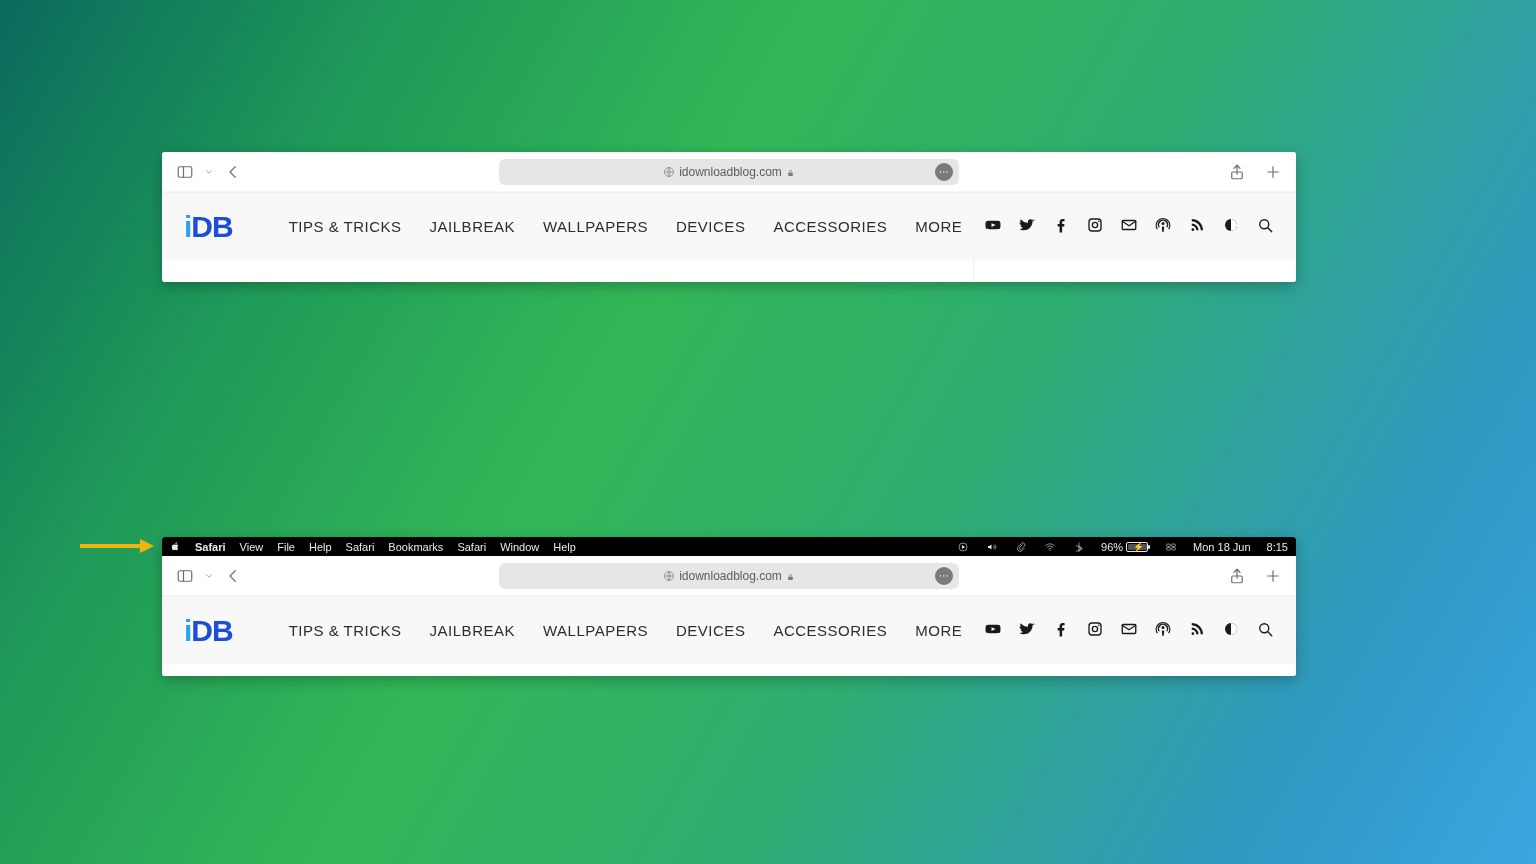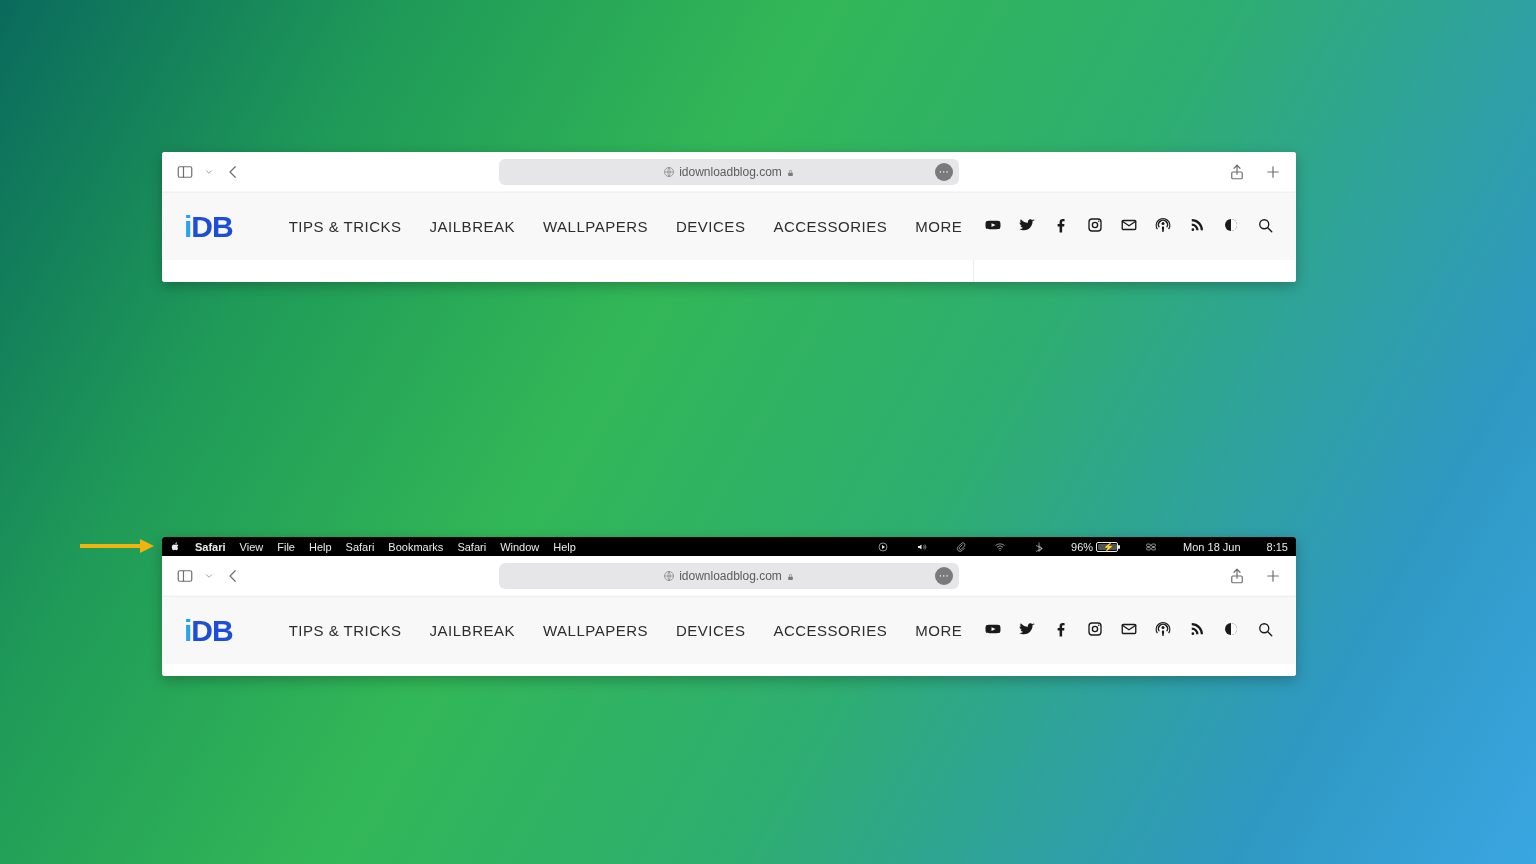--- a/index.html
+++ b/index.html
@@ -33,21 +33,21 @@
     .win {
       position:absolute; left:162px; width:1134px;
       background:#fff; border-radius:3px; overflow:hidden;
       box-shadow:0 4px 14px rgba(0,0,0,0.25);
     }
     .menubar {
       height:19px; background:#000; color:#eaeaea; display:flex; align-items:center;
       font-size:11px; padding:0 8px;
     }
     .menubar .left { display:flex; align-items:center; gap:14px; }
-    .menubar .right { margin-left:auto; display:flex; align-items:center; gap:26px; }
+    .menubar .right { margin-left:auto; display:flex; align-items:center; gap:16px; }
     .menubar .apple svg { width:11px; height:11px; display:block; fill:#eaeaea; }
     .menubar .item { white-space:nowrap; }
     .menubar .app  { font-weight:700; }
     .menubar .ic { width:13px; height:13px; display:flex; align-items:center; justify-content:center; }
     .menubar .ic svg { width:12px; height:12px; fill:none; stroke:#eaeaea; stroke-width:1.2; }
     .menubar .batt { display:flex; align-items:center; gap:3px; }
     .menubar .batt-shell { width:22px; height:10px; border:1px solid #eaeaea; border-radius:2px; position:relative; }
     .menubar .batt-shell::after { content:""; position:absolute; right:-3px; top:2px; width:2px; height:4px; background:#eaeaea; border-radius:1px; }
     .menubar .batt-fill { position:absolute; left:1px; top:1px; bottom:1px; width:95%; background:#eaeaea; opacity:.35; border-radius:1px; }
     .menubar .bolt { position:absolute; left:6px; top:-1px; color:#000; font-size:9px; }

